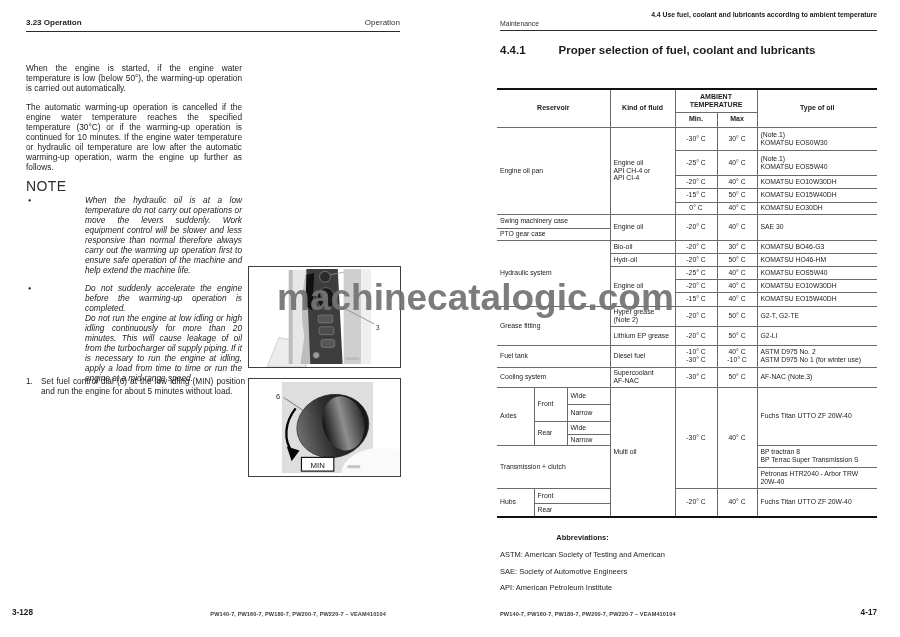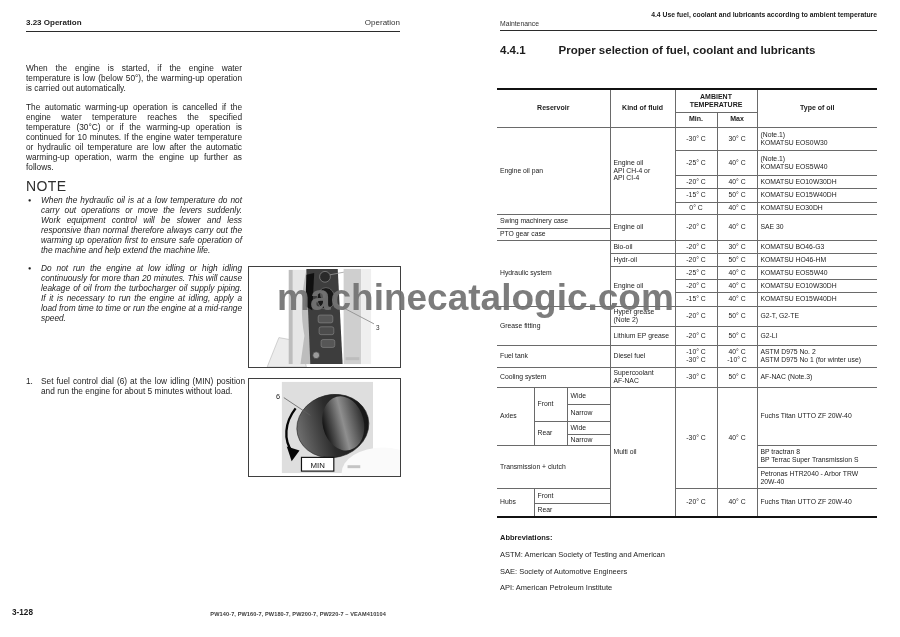--- a/index.html
+++ b/index.html
@@ -7,21 +7,21 @@
   .canvas{position:relative;width:900px;height:637px;background:#fff;overflow:hidden;}
 
   
   .lp-header{position:absolute;left:26px;top:18px;width:374px;display:flex;justify-content:space-between;align-items:flex-end;border-bottom:1.5px solid #2b2b2b;padding-bottom:4px;font-size:8px;}
   .hdr-bold{font-weight:bold;}
   .hdr-norm{font-weight:normal;color:#333;margin-left:36px;}
   .lp-title{position:absolute;left:26px;top:42px;width:300px;font-size:11.5px;font-weight:bold;}
   .lp-body{position:absolute;left:26px;top:63px;width:216px;font-size:8.3px;line-height:10px;text-align:justify;}
   .lp-body p{margin:0 0 9px 0;}
   .note-label{margin:1px 0 4px 0;font-size:14px;color:#2e2e2e;letter-spacing:.4px;}
-  .bullet{display:flex;margin-bottom:8px;font-style:italic;}
+  .bullet{display:flex;margin-bottom:8px;font-style:italic;gap:44px;}
   .bullet .dot{flex:none;width:13px;font-size:5.5px;line-height:10px;font-style:normal;padding-left:2px;}
   .bullet .btext{flex:1;}
   .step{position:absolute;left:26px;top:376px;width:219px;font-size:8.3px;line-height:10px;display:flex;text-align:justify;}
   .step .num{flex:none;width:15px;}
 
   .fig{position:absolute;border:1px solid #3f3f3f;background:#fff;box-sizing:border-box;}
   #fig1{left:248px;top:266px;width:153px;height:102px;}
   #fig2{left:248px;top:378px;width:153px;height:99px;}
   .fig svg{display:block;width:100%;height:100%;}
 
@@ -39,21 +39,21 @@
 
   .tbl-wrap{position:absolute;left:497px;top:88px;width:380px;border-top:2px solid #111;border-bottom:2.5px solid #111;}
   table.oil{border-collapse:collapse;border-style:hidden;width:100%;table-layout:fixed;font-size:6.8px;line-height:1.15;color:#1b1b1b;}
   table.oil th,table.oil td{border:1px solid #6a6a6a;vertical-align:middle;padding:1px 3px;overflow:hidden;}
   table.oil th{font-size:7px;font-weight:bold;text-align:center;padding:1px 1px;}
   td.c{text-align:center;padding:1px 0;}
   td.l{text-align:left;}
   .pre{white-space:pre-line;}
 
   .abbr{position:absolute;left:500px;top:533px;font-size:7.5px;}
-  .abbr-title{font-weight:bold;margin-bottom:8px;}
+  .abbr-title{font-weight:bold;margin-bottom:8px;text-align:center;}
   .abbr-line{margin-bottom:7.5px;color:#242424;}
 
   
   .watermark{position:absolute;left:277px;top:277px;font-size:37px;font-weight:bold;color:#737373;opacity:.93;z-index:40;white-space:nowrap;pointer-events:none;}
 </style>
 </head>
 <body>
 
 <div class="canvas">
 
@@ -69,20 +69,21 @@
     <div class="note-label">NOTE</div>
     <div class="bullet">
       <span class="dot">●</span>
       <div class="btext">
         <div>When the hydraulic oil is at a low temperature do not carry out operations or move the levers suddenly. Work equipment control will be slower and less responsive than normal therefore always carry out the warming up operation first to ensure safe operation of the machine and help extend the machine life.</div>
       </div>
     </div>
     <div class="bullet">
       <span class="dot">●</span>
       <div class="btext">
+        <div>Do not suddenly accelerate the engine before the warming-up operation is completed.</div>
         <div>Do not run the engine at low idling or high idling continuously for more than 20 minutes. This will cause leakage of oil from the turbocharger oil supply piping. If it is necessary to run the engine at idling, apply a load from time to time or run the engine at a mid-range speed.</div>
       </div>
     </div>
   </div>
 
   <div class="step">
     <span class="num">1.</span>
     <span>Set fuel control dial (6) at the low idling (MIN) position and run the engine for about 5 minutes without load.</span>
   </div>
 
@@ -331,16 +332,20 @@
       </table>
   </div>
 
   <div class="abbr">
     <div class="abbr-title">Abbreviations:</div>
     <div class="abbr-line">ASTM: American Society of Testing and American</div>
     <div class="abbr-line">SAE: Society of Automotive Engineers</div>
     <div class="abbr-line">API: American Petroleum Institute</div>
   </div>
 
+  <div class="footer rp-footer">
+    <span class="models">PW140-7, PW160-7, PW180-7, PW200-7, PW220-7 – VEAM410104</span>
+    <span class="page-num">4-17</span>
+  </div>
 
   <div class="watermark">machinecatalogic.com</div>
 
 </div>
 
 </body></html>

